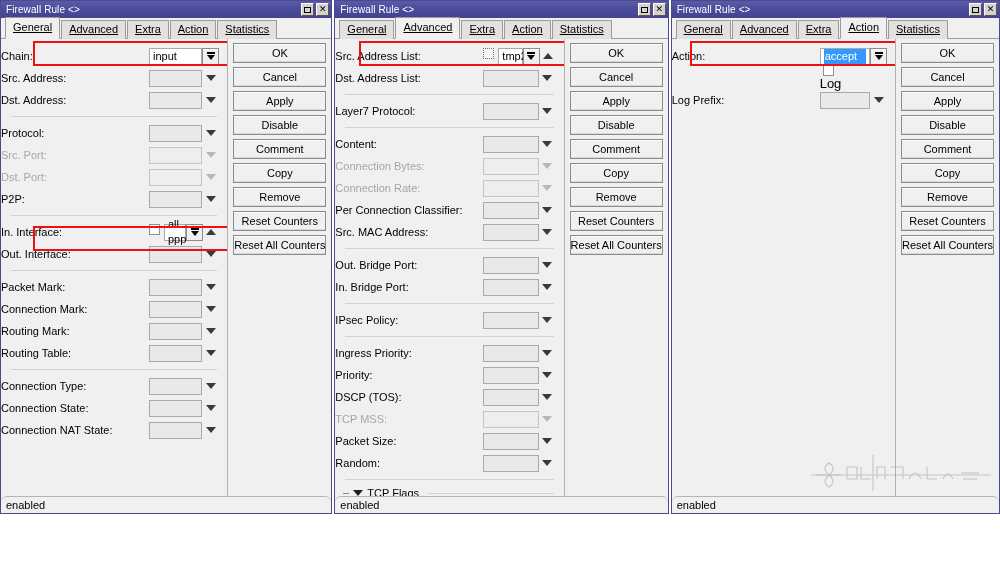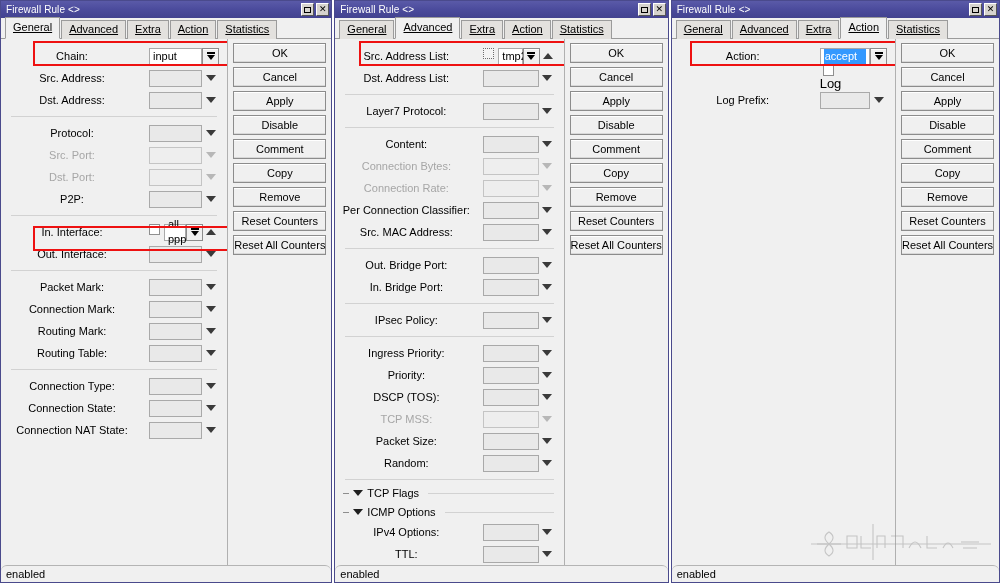--- a/index.html
+++ b/index.html
@@ -13,21 +13,21 @@
   #app {
     position: relative;
     width: 1000px; height: 583px;
     display: flex;
     background: #ffffff;
   }
 
   
   .win {
     position: relative;
-    height: 583px;
+    height: 514px;
     background: #f0f0f0;
     border: 1px solid #4a4a8c;
     display: flex;
     flex-direction: column;
     overflow: hidden;
   }
   .win.w1 { width: 333px; }
   .win.w2 { width: 335px; margin-left: 2px; }
   .win.w3 { width: 330px; margin-left: 2px; }
 
@@ -132,21 +132,21 @@
   
   .row {
     display: flex;
     align-items: center;
     height: 22px;
     padding-right: 2px;
   }
   .row .lbl {
     flex: 0 0 auto;
     width: 148px;
-    text-align: center;
+    text-align: left;
     font-size: 11px;
     color: #000;
     padding-right: 6px;
     white-space: nowrap;
   }
   .row .lbl.dim { color: #a6a6a6; }
   .ctl {
     display: flex;
     align-items: flex-start;
     flex: 1 1 auto;

